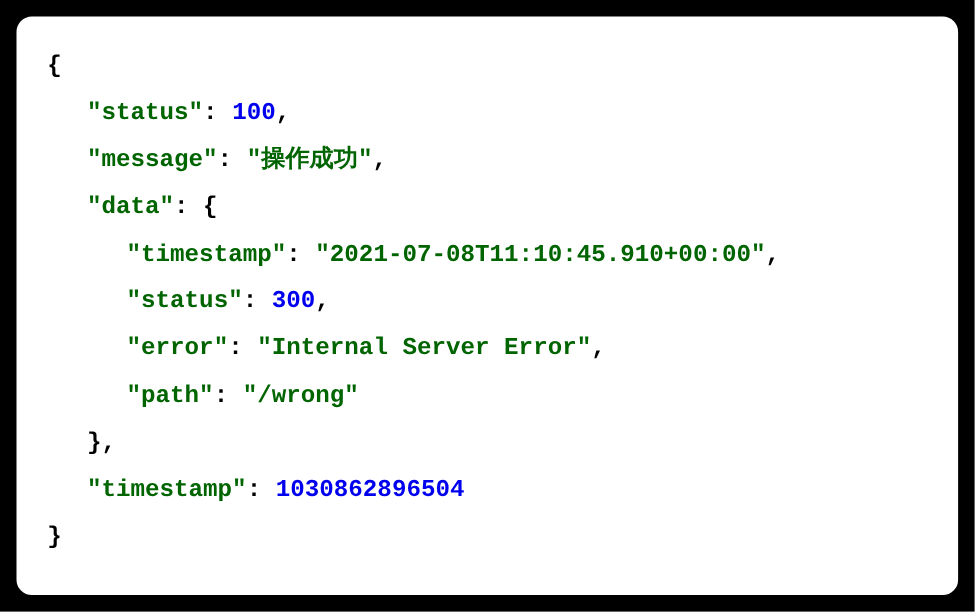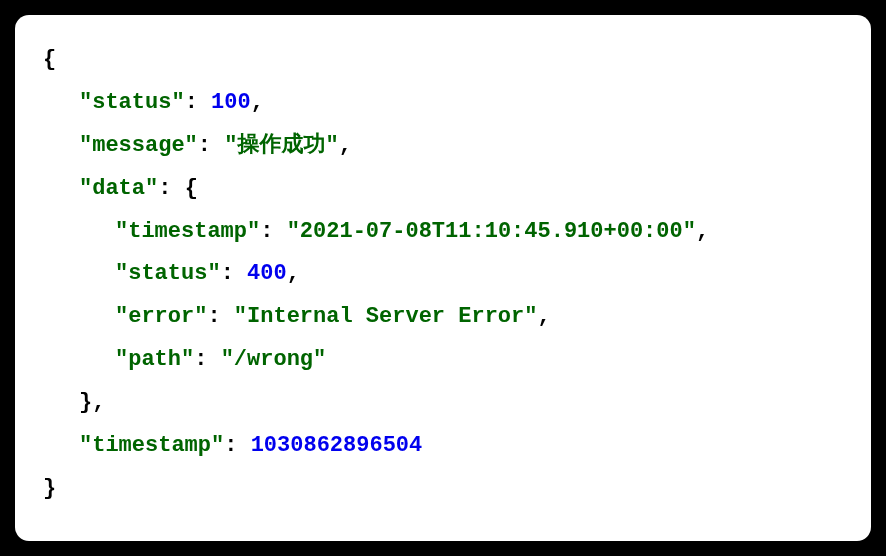--- a/index.html
+++ b/index.html
@@ -39,19 +39,19 @@
   </style>
 </head>
 <body>
 
 <div class="code-block">
   <div class="line"><span class="punct">{</span></div>
   <div class="line indent1"><span class="key">"status"</span><span class="punct">: </span><span class="number">100</span><span class="punct">,</span></div>
   <div class="line indent1"><span class="key">"message"</span><span class="punct">: </span><span class="string">"操作成功"</span><span class="punct">,</span></div>
   <div class="line indent1"><span class="key">"data"</span><span class="punct">: </span><span class="punct">{</span></div>
   <div class="line indent2"><span class="key">"timestamp"</span><span class="punct">: </span><span class="string">"2021-07-08T11:10:45.910+00:00"</span><span class="punct">,</span></div>
-  <div class="line indent2"><span class="key">"status"</span><span class="punct">: </span><span class="number">400</span><span class="punct">,</span></div>
+  <div class="line indent2"><span class="key">"status"</span><span class="punct">: </span><span class="number">300</span><span class="punct">,</span></div>
   <div class="line indent2"><span class="key">"error"</span><span class="punct">: </span><span class="string">"Internal Server Error"</span><span class="punct">,</span></div>
   <div class="line indent2"><span class="key">"path"</span><span class="punct">: </span><span class="string">"/wrong"</span></div>
   <div class="line indent1"><span class="punct">}</span><span class="punct">,</span></div>
   <div class="line indent1"><span class="key">"timestamp"</span><span class="punct">: </span><span class="number">1030862896504</span></div>
   <div class="line"><span class="punct">}</span></div>
 </div>
 
 </body></html>

